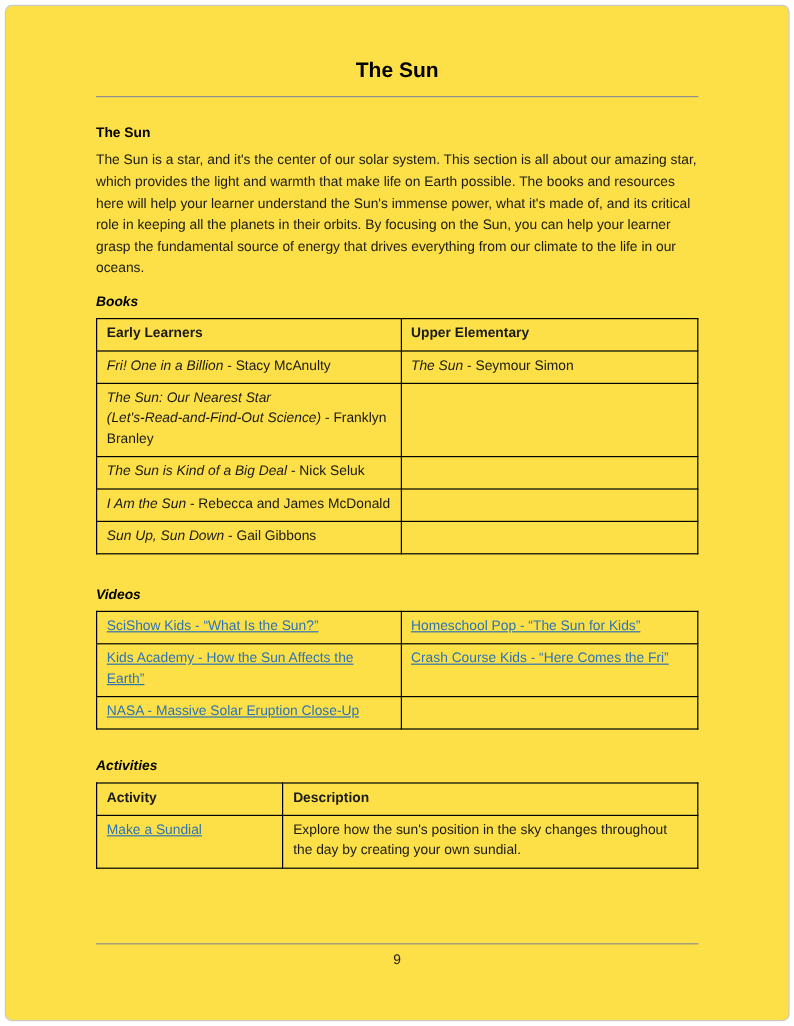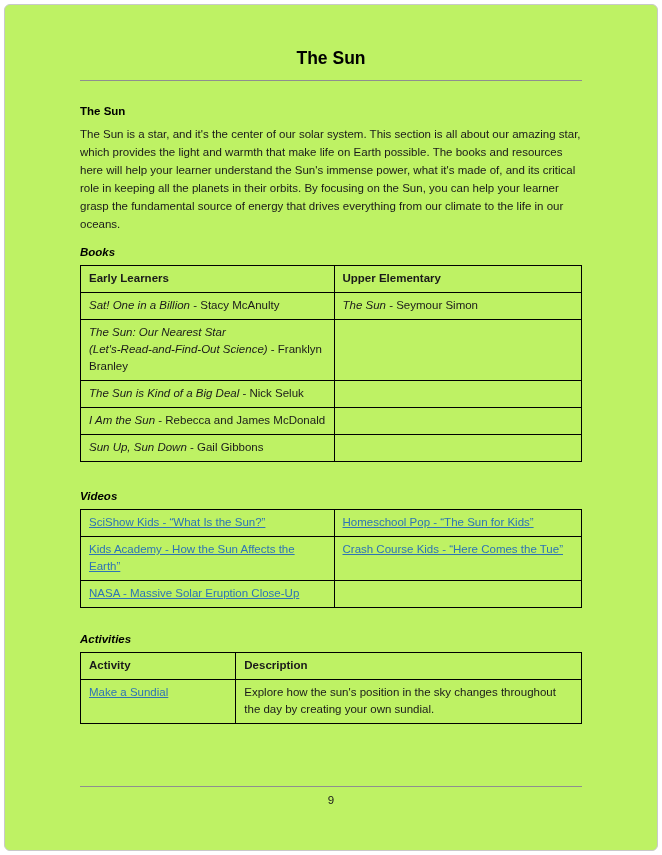--- a/index.html
+++ b/index.html
@@ -7,21 +7,21 @@
     margin: 0; padding: 0;
     width: 662px; height: 855px;
     background: #ffffff;
     font-family: "Liberation Sans", sans-serif;
     color: #1a1a1a;
   }
   .page {
     position: relative;
     width: 654px; height: 847px;
     margin: 4px;
-    background: #bef264;
+    background: #fde047;
     border: 1px solid #c9c9c9;
     border-radius: 6px;
     padding: 0 75px;
     overflow: hidden;
   }
   .doc-title {
     margin: 42px 0 0;
     text-align: center;
     font-size: 17.5px;
     line-height: 22px;
@@ -106,21 +106,21 @@
     <colgroup>
         <col style="width:50.6%">
         <col style="width:49.4%">
       </colgroup>
     <tbody>
         <tr>
       <th>Early Learners</th>
       <th>Upper Elementary</th>
     </tr>
     <tr>
-      <td><span class="book-title">Sat! One in a Billion</span><span> - Stacy McAnulty</span></td>
+      <td><span class="book-title">Fri! One in a Billion</span><span> - Stacy McAnulty</span></td>
       <td><span class="book-title">The Sun</span><span> - Seymour Simon</span></td>
     </tr>
     <tr>
       <td><span class="book-title">The Sun: Our Nearest Star
 (Let's-Read-and-Find-Out Science)</span><span> - Franklyn Branley</span></td>
       <td></td>
     </tr>
     <tr>
       <td><span class="book-title">The Sun is Kind of a Big Deal</span><span> - Nick Seluk</span></td>
       <td></td>
@@ -142,21 +142,21 @@
         <col style="width:50.6%">
         <col style="width:49.4%">
       </colgroup>
     <tbody>
         <tr>
       <td><a href="#" class="doc-link">SciShow Kids - “What Is the Sun?”</a></td>
       <td><a href="#" class="doc-link">Homeschool Pop - “The Sun for Kids”</a></td>
     </tr>
     <tr>
       <td><a href="#" class="doc-link">Kids Academy - How the Sun Affects the Earth”</a></td>
-      <td><a href="#" class="doc-link">Crash Course Kids - “Here Comes the Tue”</a></td>
+      <td><a href="#" class="doc-link">Crash Course Kids - “Here Comes the Fri”</a></td>
     </tr>
     <tr>
       <td><a href="#" class="doc-link">NASA - Massive Solar Eruption Close-Up</a></td>
       <td></td>
     </tr>
   </tbody>
     </table>
 
   <h3 class="sub-heading activities">Activities</h3>
   <table class="data-table">

